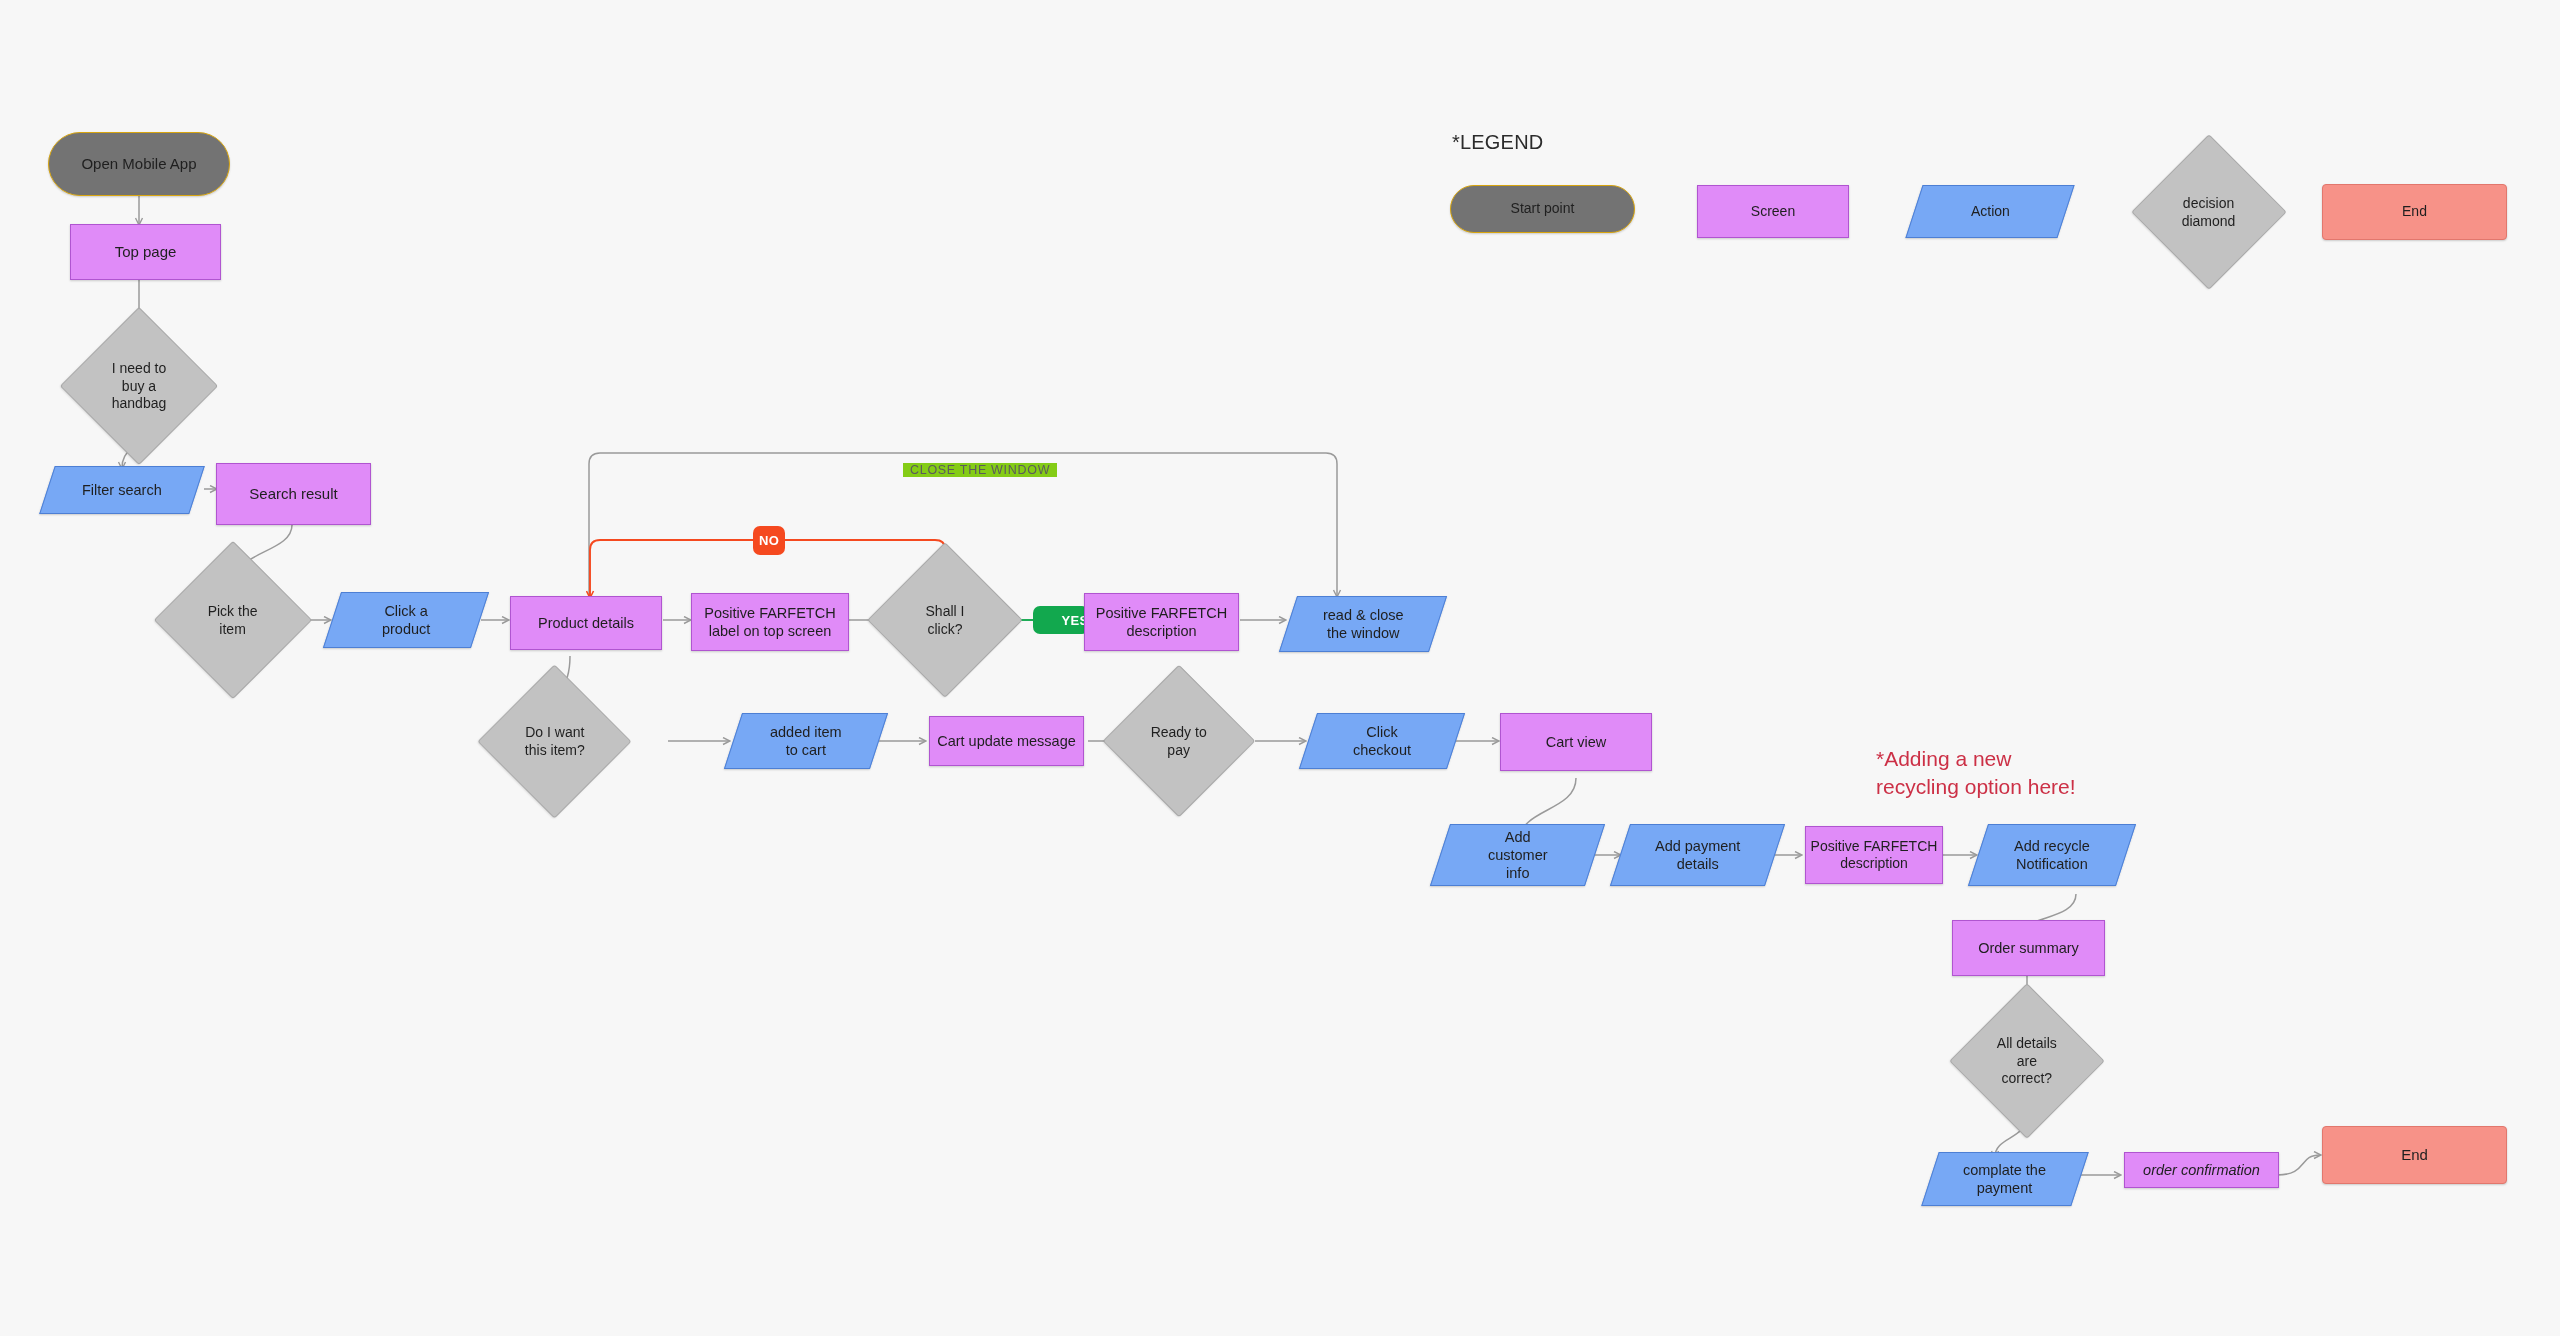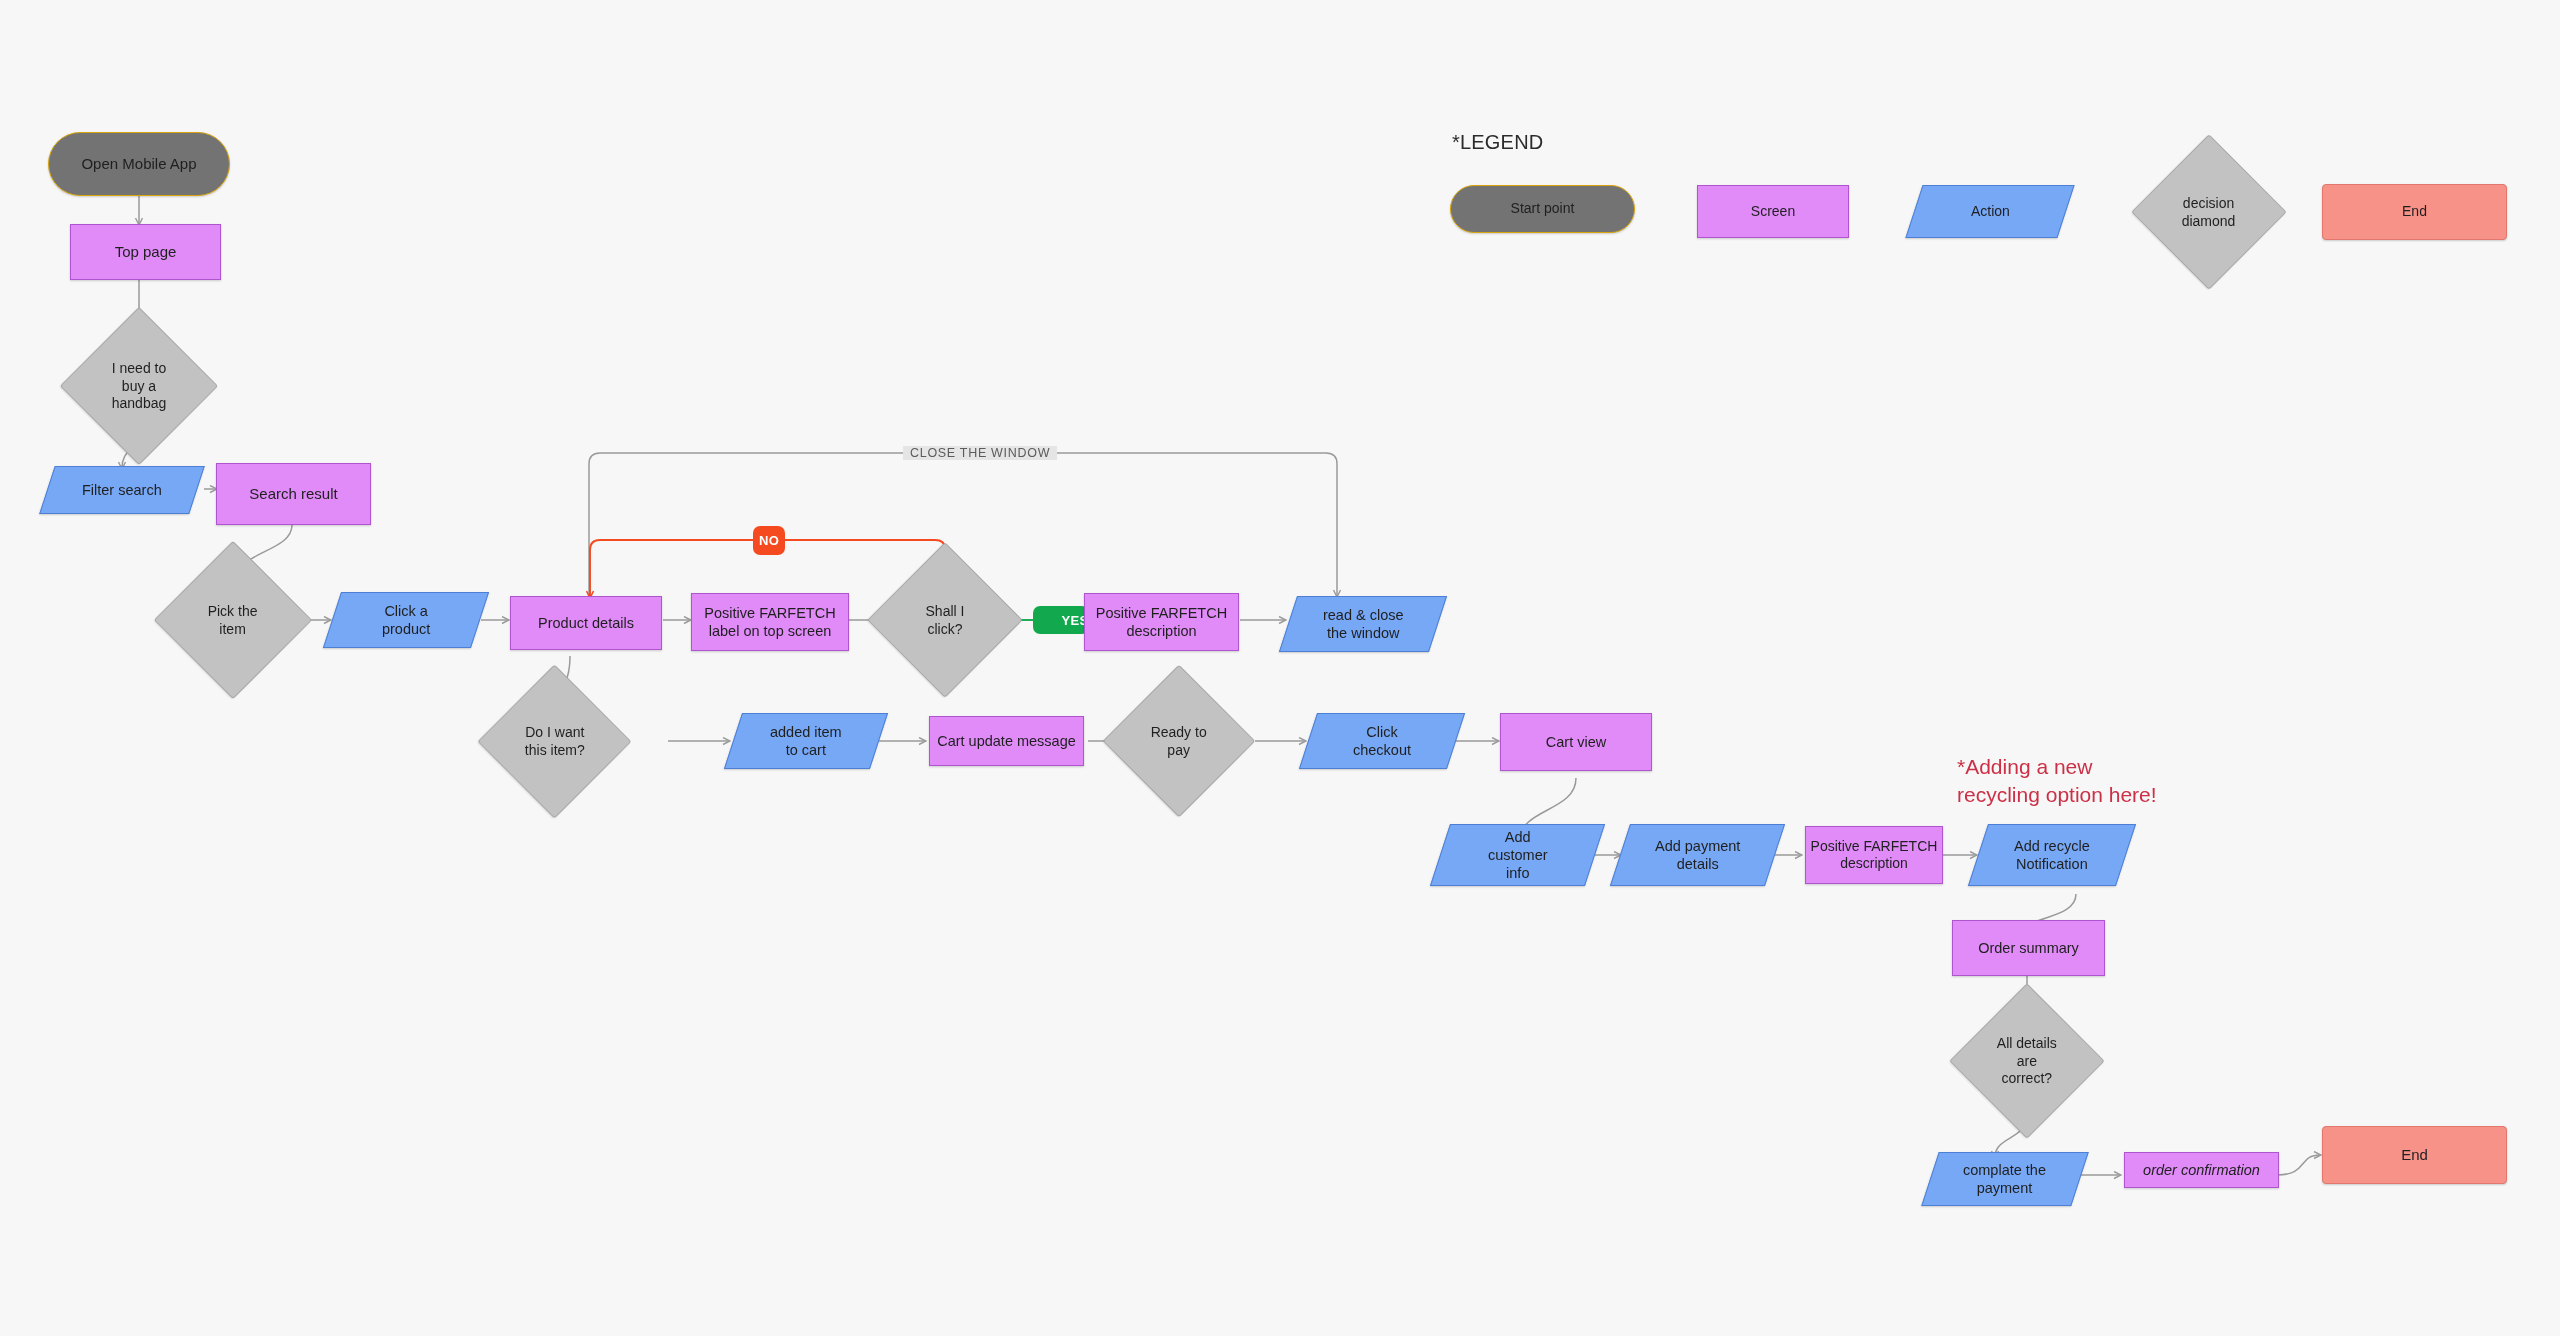--- a/index.html
+++ b/index.html
@@ -79,23 +79,24 @@
     border-radius: 7px;
   }
   .badge-no  { background: #f5491f; }
   .badge-yes { background: #12a84e; padding-left: 28px; }
 
   .edge-label {
     position: absolute;
     font-size: 12.5px;
     color: #5b5b5b;
     letter-spacing: .7px;
-    background: #e5e5e5;
+    background: #84cc16;
     padding: 0 7px;
     white-space: nowrap;
+    margin-top: 17px;
   }
 
   .legend-title {
     position: absolute;
     font-size: 20px;
     color: #2b2b2b;
     letter-spacing: .2px;
   }
   .note-red {
     position: absolute;
@@ -316,21 +317,21 @@
   </div>
 
   <div class="node shape-screen" style="left:2124px; top:1152px; width:155px; height:36px; font-size:14.5px;font-style:italic;">
     <span>order confirmation</span>
   </div>
 
   <div class="node shape-end" style="left:2322px; top:1126px; width:185px; height:58px; font-size:15px;">
     <span>End</span>
   </div>
 
-  <div class="note-red" style="left:1957px; top:745px;margin-top:8px;">*Adding a new
+  <div class="note-red" style="left:1876px; top:745px;">*Adding a new
 recycling option here!</div>
 
   <div class="legend-title" style="left:1452px; top:131px;">*LEGEND</div>
 
   <div class="node shape-start" style="left:1450px; top:185px; width:185px; height:48px; font-size:14px;">
     <span>Start point</span>
   </div>
 
   <div class="node shape-screen" style="left:1697px; top:185px; width:152px; height:53px; font-size:14px;">
     <span>Screen</span>

